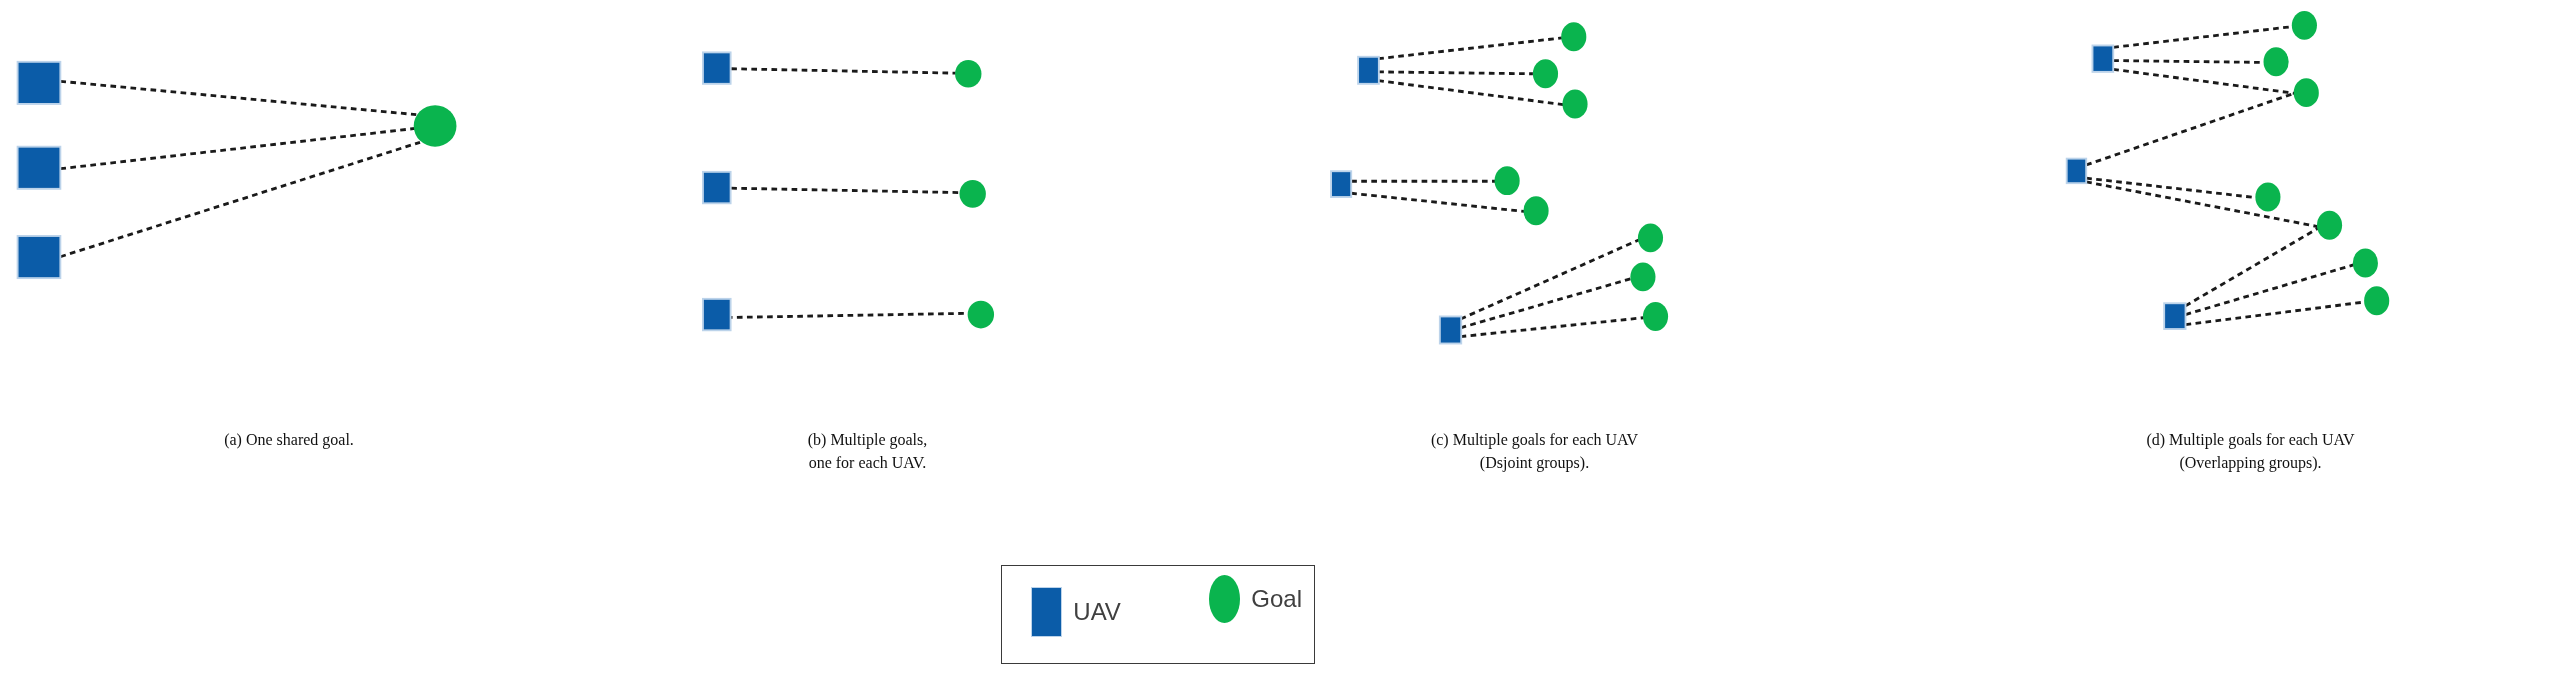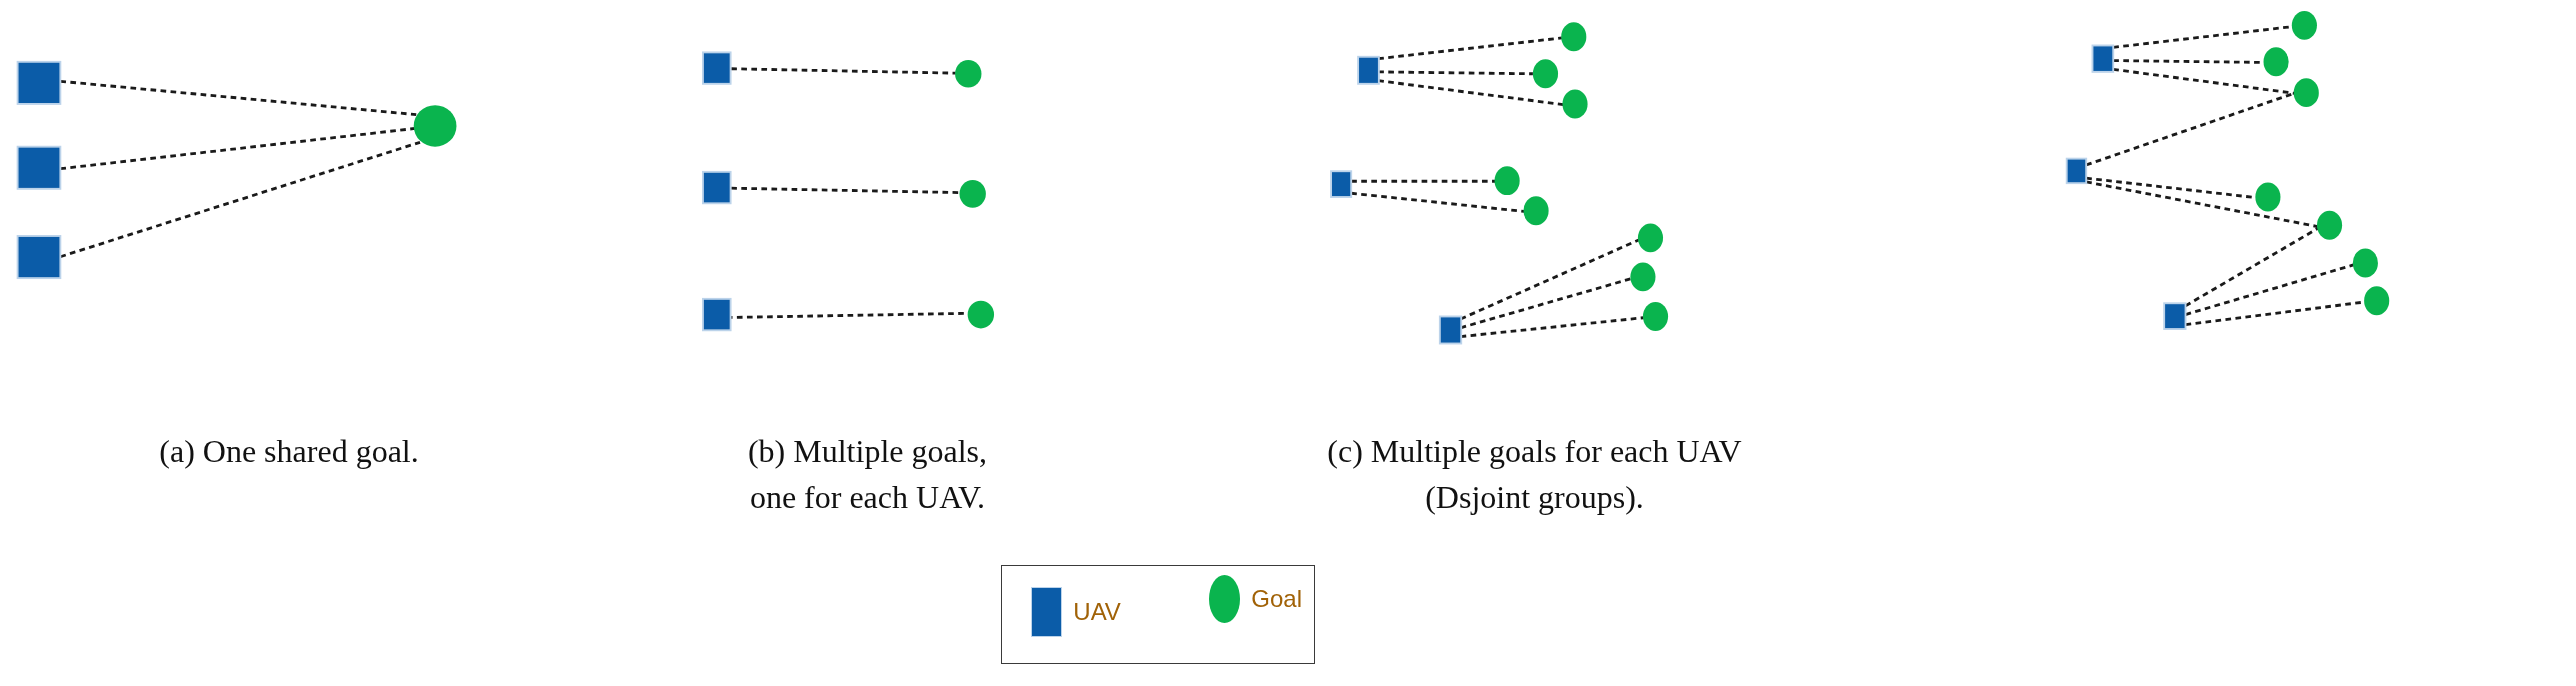--- a/index.html
+++ b/index.html
@@ -22,21 +22,21 @@
     position: absolute;
     left: 0;
     top: 0;
     width: 2576px;
     height: 687px;
   }
   .caption {
     position: absolute;
     text-align: center;
     font-family: "Liberation Serif", serif;
-    font-size: 32px;
+    font-size: 16px;
     line-height: 1.45;
     color: #111111;
     white-space: pre-line;
   }
   #caption-a { left: 0px;    top: 428px; width: 578px; }
   #caption-b { left: 704px; top: 428px; width: 327px; font-family: Liberation Serif, serif; }
   #caption-c { left: 1220px; top: 428px; width: 629px; }
   #caption-d { left: 1930px; top: 428px; width: 641px; }
 
   #legend-box {
@@ -66,21 +66,21 @@
   .legend-swatch-circle {
     width: 31px;
     height: 48px;
     border-radius: 50%;
     background: #0ab44e;
   }
   .legend-label {
     margin-left: 11.3px;
     font-family: "Liberation Sans", sans-serif;
     font-size: 24px;
-    color: #a16207;
+    color: #404040;
     line-height: 1;
   }
 </style>
 </head>
 <body>
 
 <div id="figure">
 
   <svg id="diagram-svg" viewBox="0 0 4097 1092">
       <g>
@@ -145,20 +145,22 @@
         <ellipse cx="3762" cy="418" rx="20" ry="23" fill="#0ab44e"></ellipse>
         <ellipse cx="3780" cy="478" rx="20" ry="23" fill="#0ab44e"></ellipse>
       </g>
     </svg>
 
   <div class="caption" id="caption-a">(a) One shared goal.</div>
   <div class="caption" id="caption-b">(b) Multiple goals,
 one for each UAV.</div>
   <div class="caption" id="caption-c">(c) Multiple goals for each UAV
 (Dsjoint groups).</div>
+  <div class="caption" id="caption-d">(d) Multiple goals for each UAV
+(Overlapping groups).</div>
 
   <div id="legend-box">
     <div class="legend-entry" id="legend-entry-uav">
       <span class="legend-swatch-square"></span>
       <span class="legend-label">UAV</span>
     </div>
     <div class="legend-entry" id="legend-entry-goal">
       <span class="legend-swatch-circle"></span>
       <span class="legend-label">Goal</span>
     </div>

